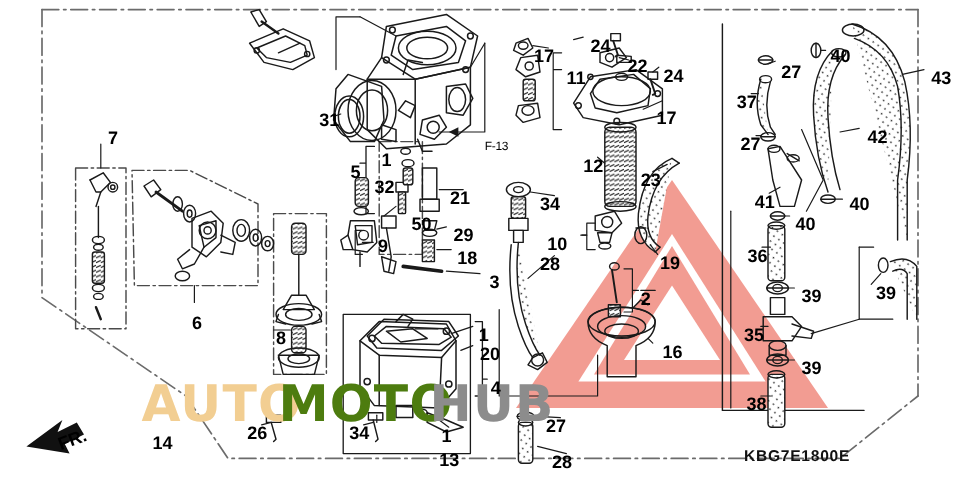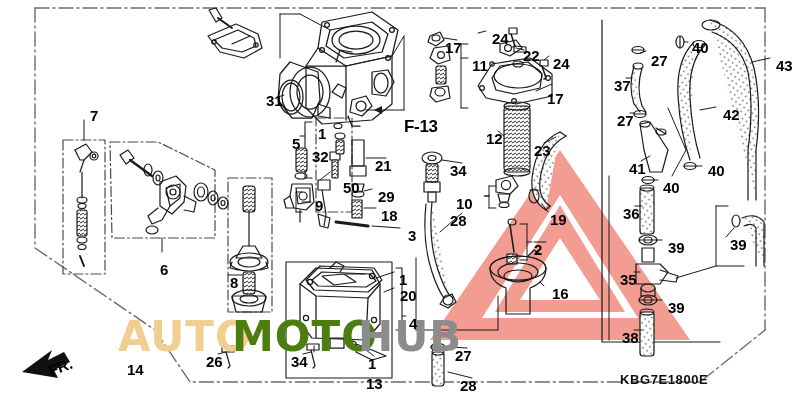--- a/index.html
+++ b/index.html
@@ -4,21 +4,21 @@
 <title>Parts Diagram</title>
 <style>
   html,body{margin:0;padding:0;background:#ffffff;}
   body{width:800px;height:400px;overflow:hidden;font-family:"Liberation Sans",sans-serif;}
   #stage{position:relative;width:800px;height:400px;background:#fff;}
   #stage svg.layer{position:absolute;left:0;top:0;width:800px;height:400px;}
   #wm{position:absolute;left:0;top:0;width:800px;height:400px;pointer-events:none;}
   .callout{position:absolute;font-family:"Liberation Sans",sans-serif;font-weight:bold;color:#000;
            line-height:1;white-space:nowrap;}
   .cnum{font-size:15px;}
-  .cref{font-size:17px;font-weight:bold;letter-spacing:-.3px;}
+  .cref{font-size:10px;font-weight:normal;letter-spacing:-.3px;}
   .code{position:absolute;font-size:13px;font-weight:bold;color:#111;letter-spacing:.6px;}
   .frlbl{position:absolute;font-size:15px;font-weight:bold;transform:rotate(-20deg);transform-origin:left bottom;}
   .wmtext{position:absolute;font-family:"DejaVu Sans",sans-serif;font-weight:bold;font-size:42px;letter-spacing:1px;}
 </style>
 </head>
 <body>
 
 <div id="stage">
 
   <svg id="wm" class="layer" viewBox="0 0 800 400">

